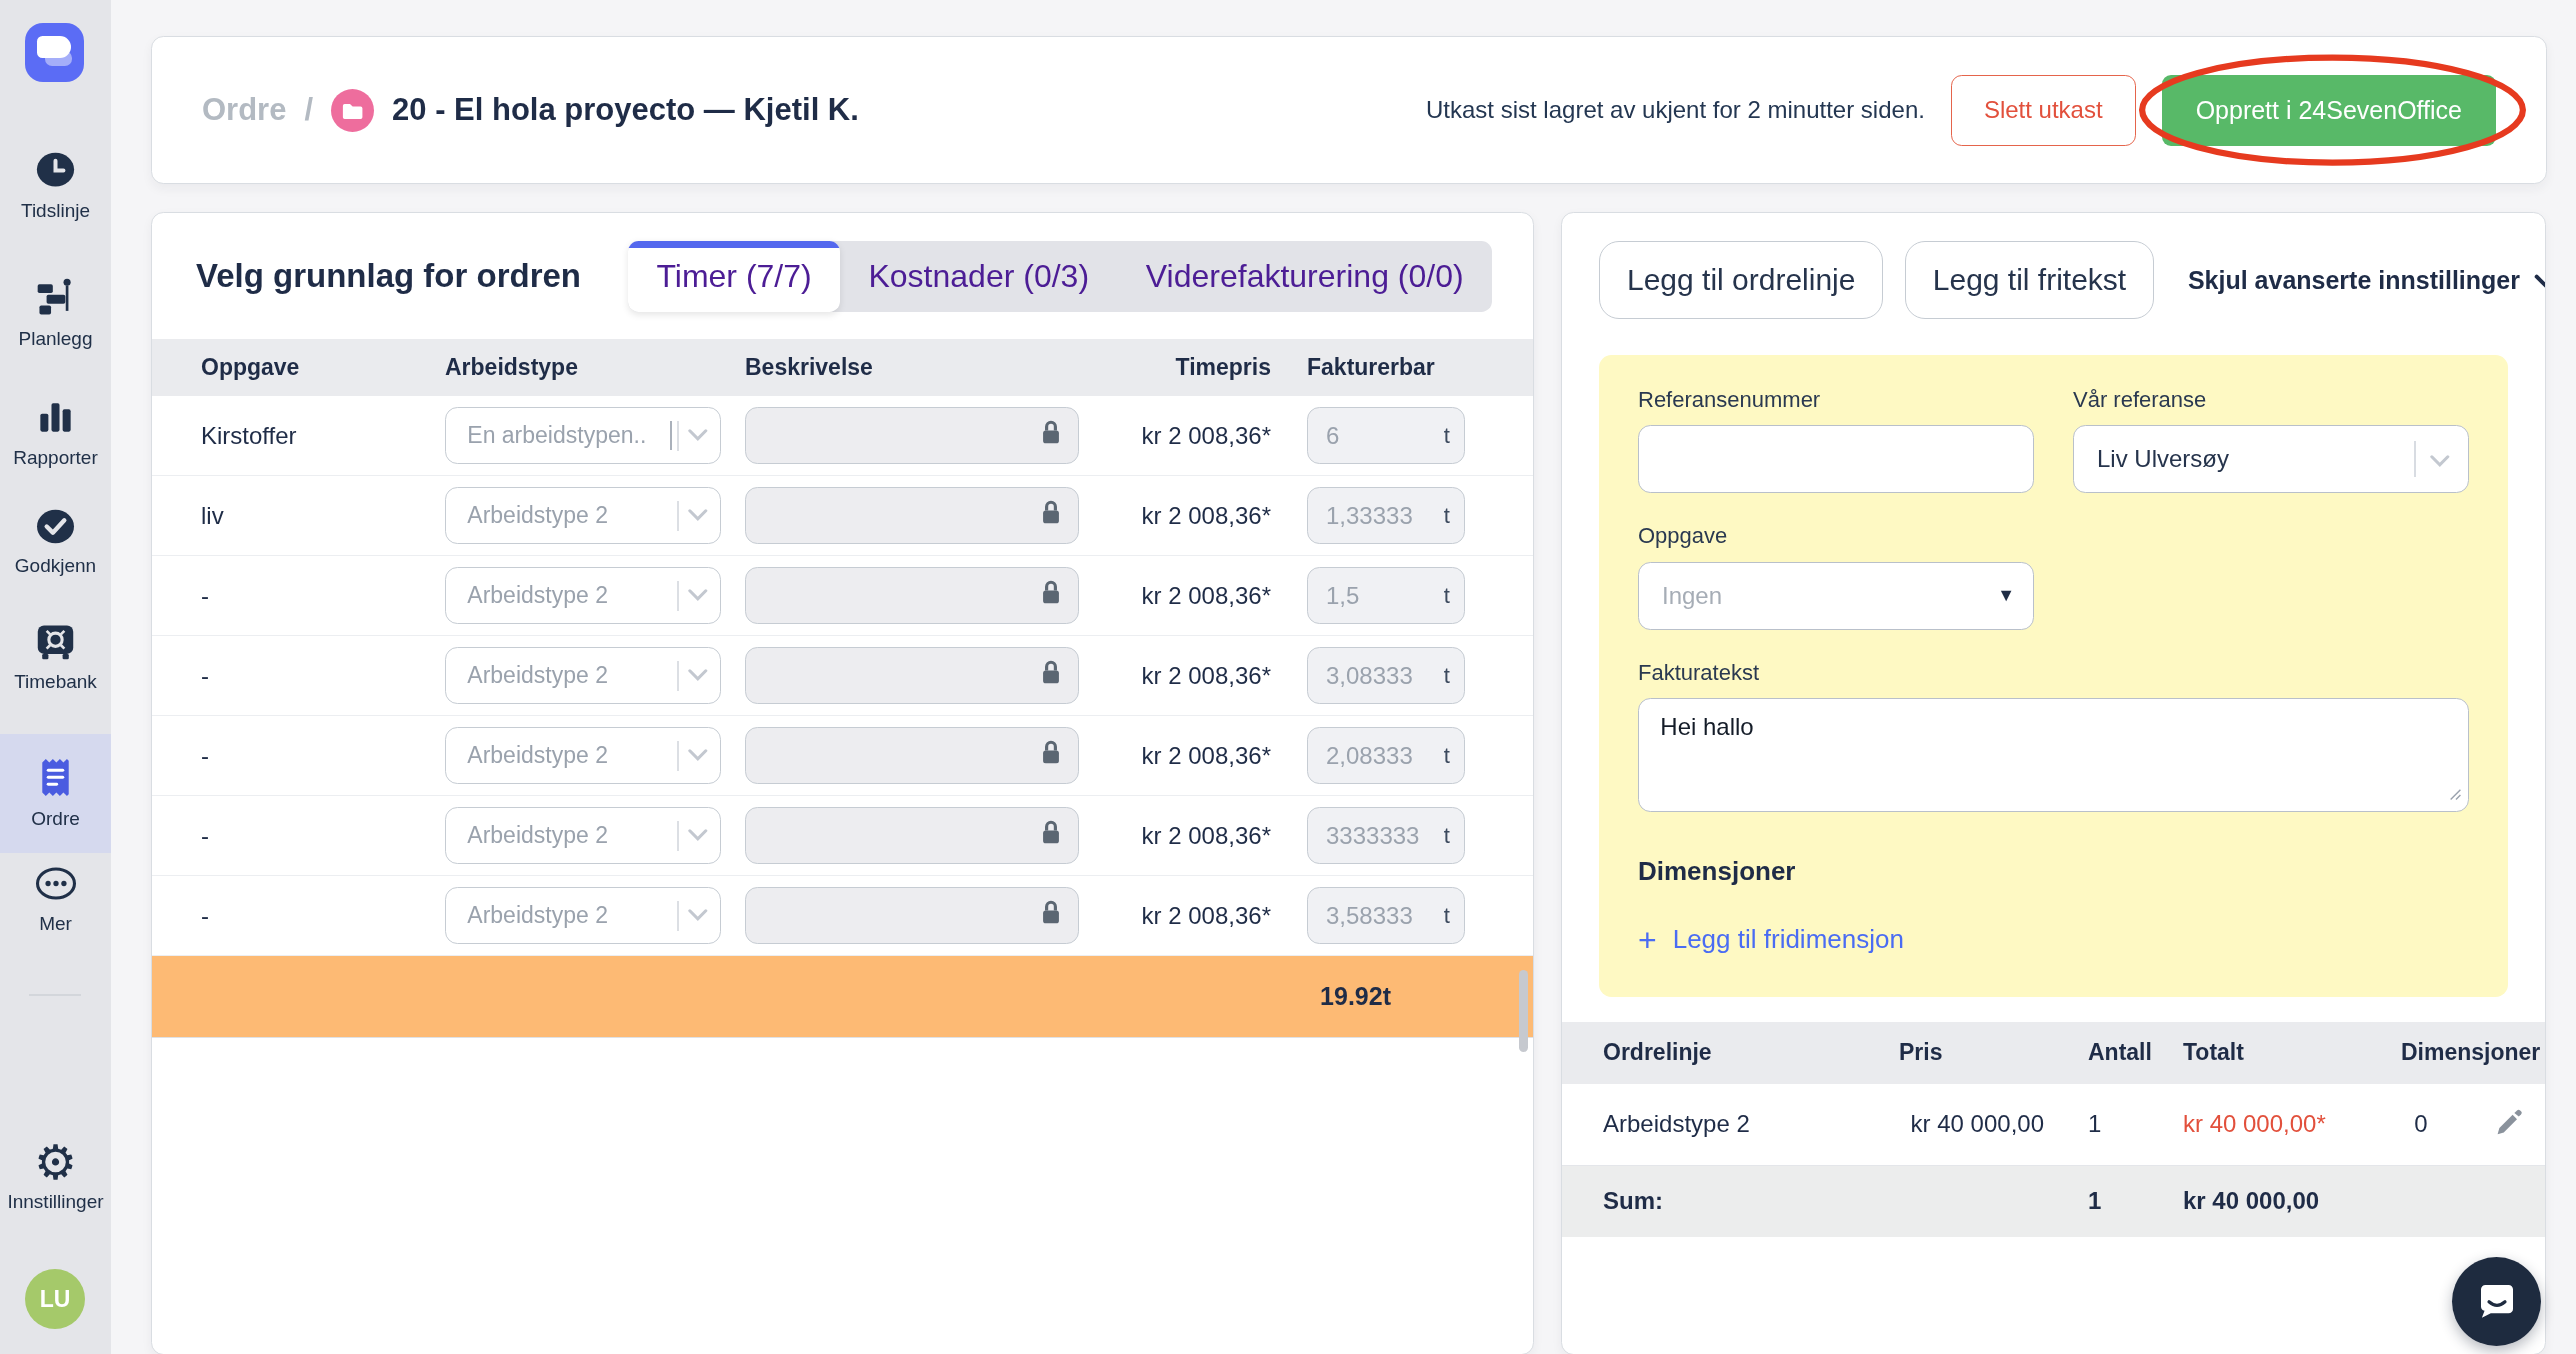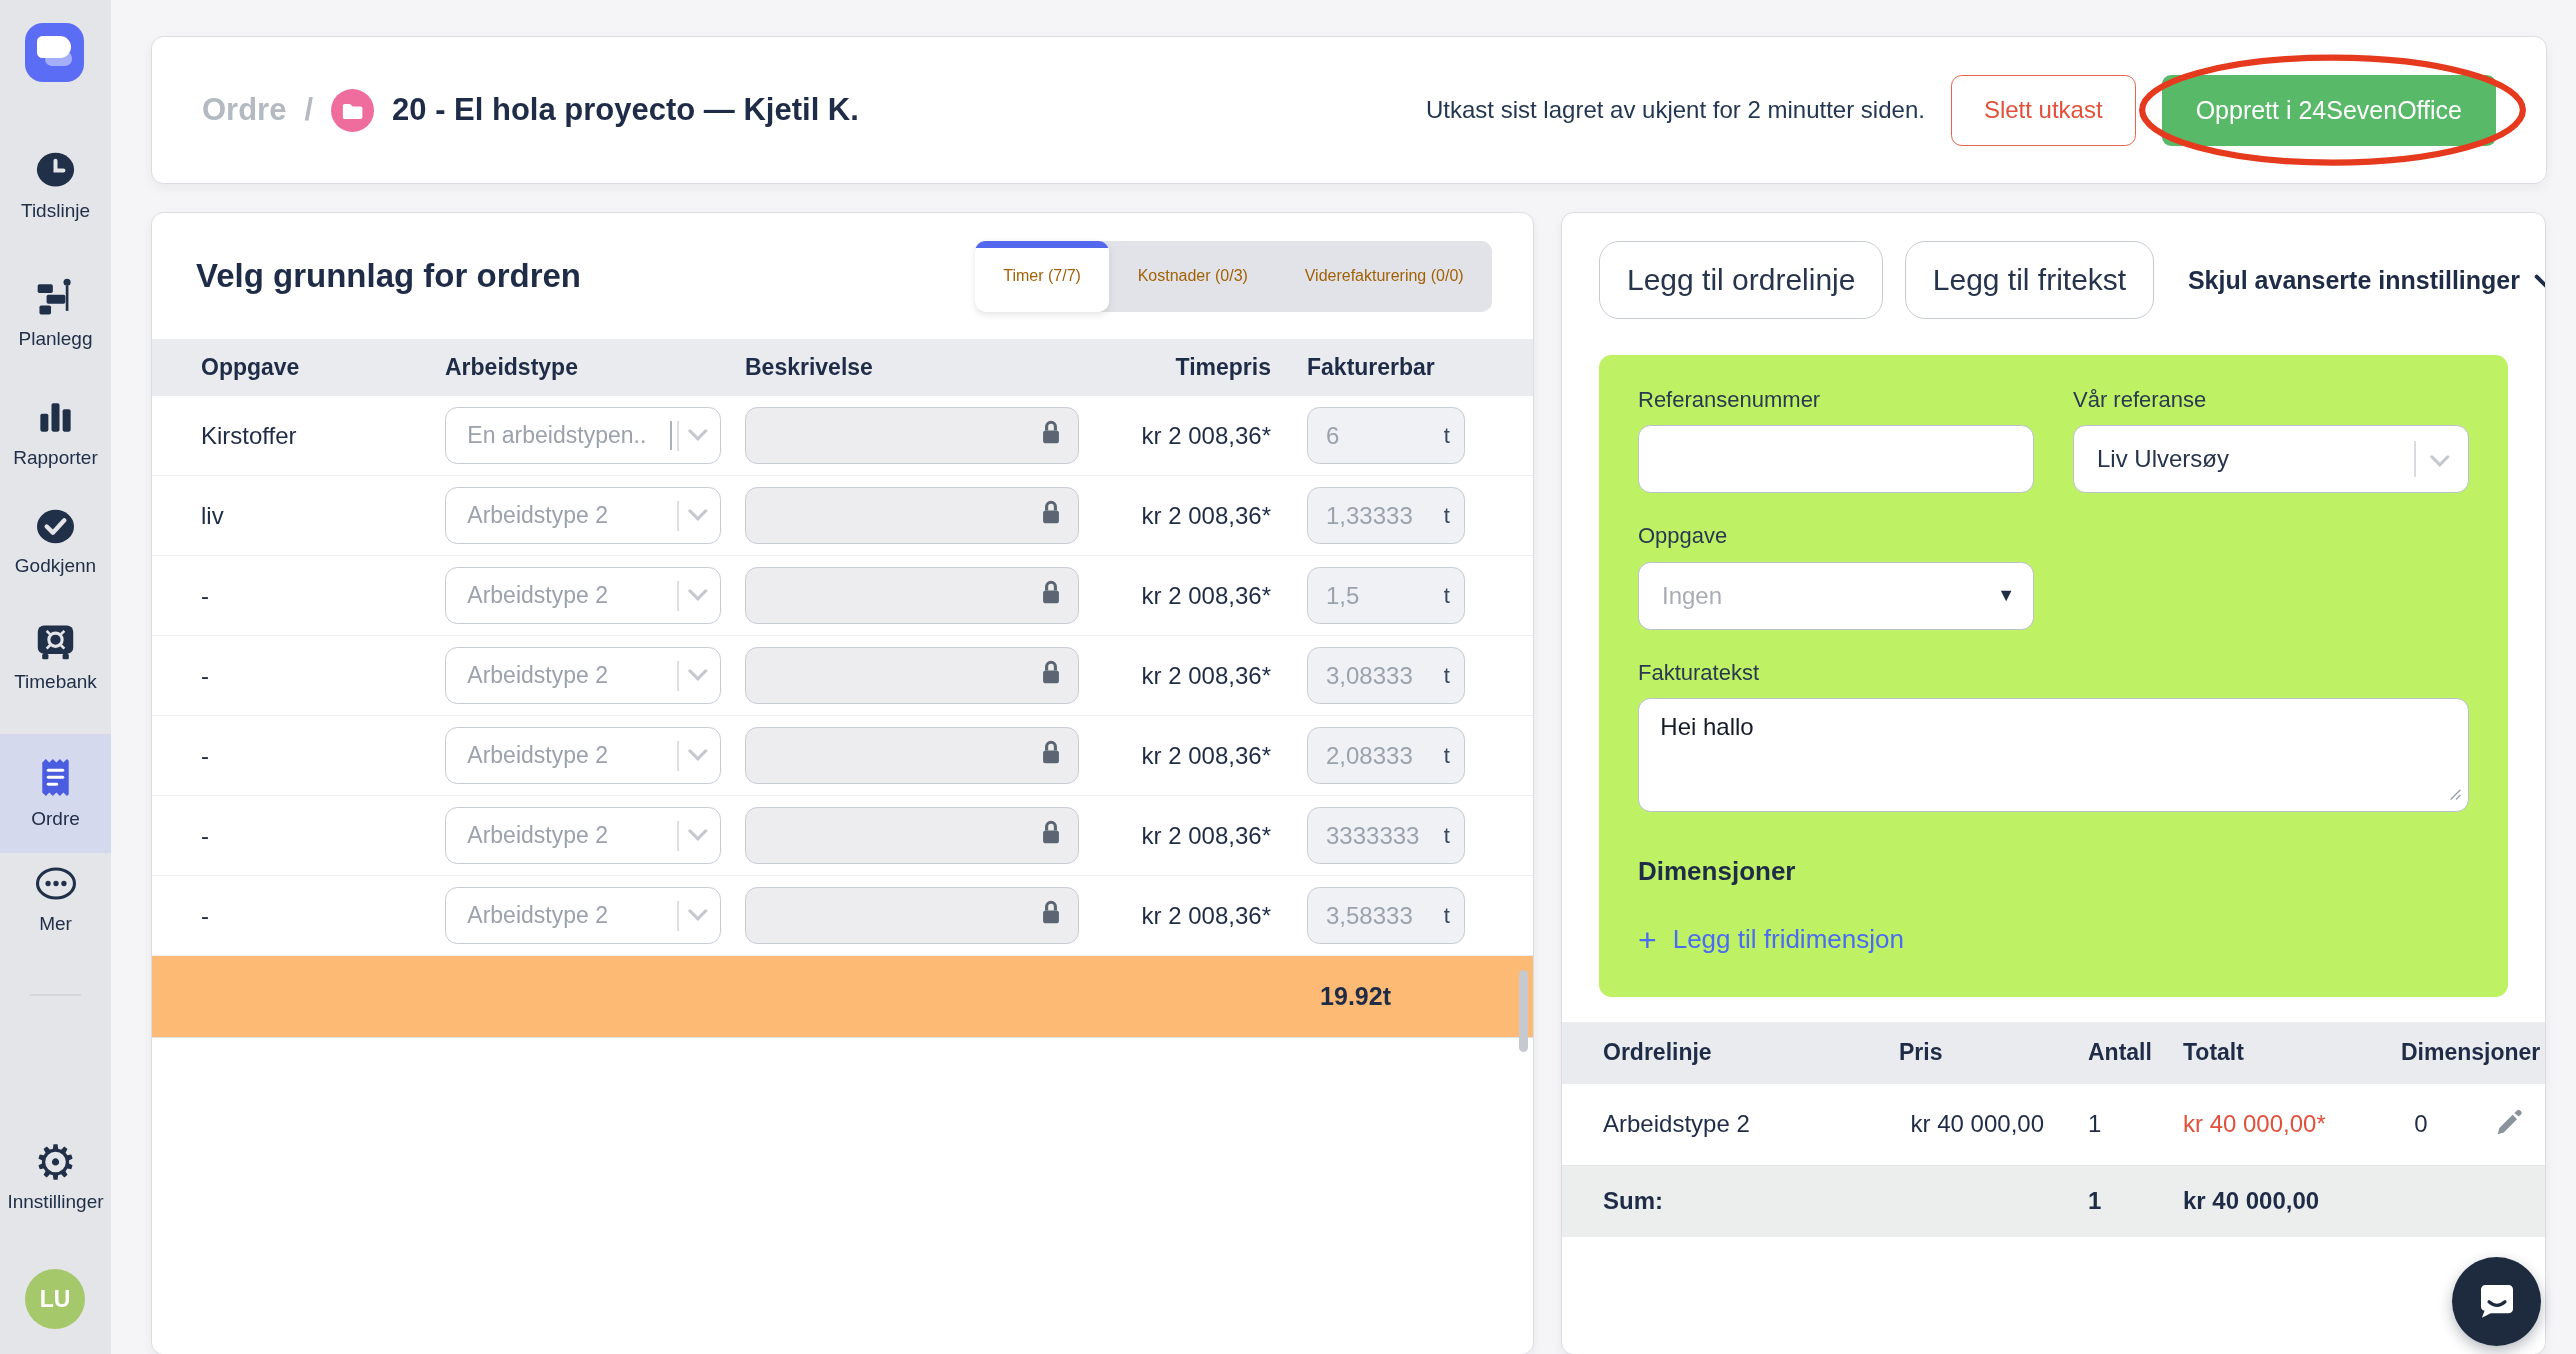--- a/index.html
+++ b/index.html
@@ -34,21 +34,21 @@
   .status-text { font-size:24px; color:#243752; }
   .btn { display:flex; align-items:center; justify-content:center; cursor:pointer; white-space:nowrap; }
   .btn-outline-red { height:71px; padding:0 32px; background:#fff; border:1.8px solid #e5644b; border-radius:10.7px; color:#e2503c; font-size:24px; font-weight:500; }
   .green-wrap { position:relative; }
   .btn-green { height:71px; padding:0 34px; background:#58b968; border-radius:9px; color:#fff; font-size:25px; font-weight:500; }
   .annotation { position:absolute; left:-27px; top:-22px; width:395px; height:116px; pointer-events:none; }
   
   .basis-head { height:126px; display:flex; align-items:center; padding:0 41px 0 44px; }
   .basis-title { font-size:33px; font-weight:700; }
   .tabs { margin-left:auto; background:#e2e3e8; border-radius:10.7px; display:flex; height:71px; align-items:stretch; }
-  .tab { padding:0 28.4px; display:flex; align-items:center; font-size:16px; color:#a16207; position:relative; cursor:pointer; border-radius:10.7px; }
+  .tab { padding:0 28.4px; display:flex; align-items:center; font-size:32px; color:#4c1d95; position:relative; cursor:pointer; border-radius:10.7px; }
   .tab.active { background:#fff; font-weight:500; box-shadow:0 2.7px 7.1px rgba(0,0,0,.10); overflow:hidden; }
   .tab.active::before { content:""; position:absolute; top:0; left:0; right:0; height:7.1px; background:#5468ee; }
   .row-grid { display:flex; align-items:center; padding:0 68px 0 49px;justify-content:flex-end; }
   .c1 { flex:0 0 244px; } .c2 { flex:0 0 300px; } .c3 { flex:0 0 356px; }
   .c4 { flex:1; text-align:right; padding-right:36px; } .c5 { flex:0 0 158px; }
   .thead { height:57px; background:#eaebee; font-weight:700; font-size:23px; }
   .trow { height:80px; border-bottom:1.8px solid #eceef1; font-size:24px; }
   .task-name { font-weight:500; }
   .select { width:276px; height:57px; background:#fff; border:1.8px solid #c6ccd3; border-radius:12.4px; display:flex; align-items:center; padding-left:21.3px; color:#9aa2ad; font-size:23px; cursor:pointer; }
   .select .val { flex:1; white-space:nowrap; overflow:hidden; }
@@ -58,21 +58,21 @@
   .lockfield { width:334px; height:57px; background:#ededf0; border:1.8px solid #c6ccd3; border-radius:12.4px; display:flex; align-items:center; justify-content:flex-end; padding-right:16px; }
   .hoursfield { width:158px; height:57px; background:#f0f1f4; border:1.8px solid #c6ccd3; border-radius:12.4px; display:flex; align-items:center; padding:0 14.2px 0 18px; }
   .hoursfield .hv { flex:1; color:#9aa2ad; font-size:24px; overflow:hidden; white-space:nowrap; }
   .hoursfield .unit { color:#3c4a5e; font-size:22px; margin-left:7.1px; }
   .total-row { height:82px; background:#fdba74; border-bottom:1.8px solid #dfe1e5; display:flex; align-items:center; justify-content:flex-end; padding-right:142px; font-weight:700; font-size:25px; }
   .vthumb { position:absolute; right:5.3px; top:757px; width:9px; height:82px; background:#c6c9cf; border-radius:5.3px; cursor:pointer; }
   
   .actions { display:flex; align-items:center; gap:21.3px; padding:28.4px 27px 23px 37px; }
   .btn-outline { height:78px; padding:0 27px; background:#fff; border:1.8px solid #c6ccd3; border-radius:20px; font-size:30px; color:#26344c; }
   .adv-toggle { margin-left:12.4px; font-size:25px; font-weight:700; display:flex; align-items:center; gap:14.2px; cursor:pointer; white-space:nowrap; }
-  .adv-panel { margin:12.4px 37px 0; background:#bef264; border-radius:12.4px; padding:32px 39px 41px; }
+  .adv-panel { margin:12.4px 37px 0; background:#fef9c3; border-radius:12.4px; padding:32px 39px 41px; }
   .form-grid { display:grid; grid-template-columns:1fr 1fr; column-gap:39px; row-gap:30px; }
   .f-label { font-size:22px; color:#2a3950; margin-bottom:12.4px; font-weight:500; }
   .f-input { width:100%; height:68px; background:#fff; border:1.8px solid #b9c0ca; border-radius:12.4px; font-size:24px; padding:0 21.3px; color:#26344c; font-family:inherit; }
   .f-select { width:100%; height:68px; background:#fff; border:1.8px solid #b9c0ca; border-radius:12.4px; display:flex; align-items:center; padding:0 18px 0 23px; font-size:24px; cursor:pointer; }
   .f-select .val-dark { color:#26344c; flex:1; }
   .f-select .val-gray { color:#a6adb6; flex:1; }
   .f-select .sep { width:1.8px; height:36px; background:#d8dce2; margin-right:14.2px; }
   .tri-down { color:#1f2d45; font-size:18px; }
   .area-wrap { position:relative; margin-top:5.3px; }
   .f-area { width:100%; height:114px; background:#fff; border:1.8px solid #b9c0ca; border-radius:12.4px; font-size:24px; color:#141c28; padding:14.2px 21.3px; resize:none; font-family:inherit; }

